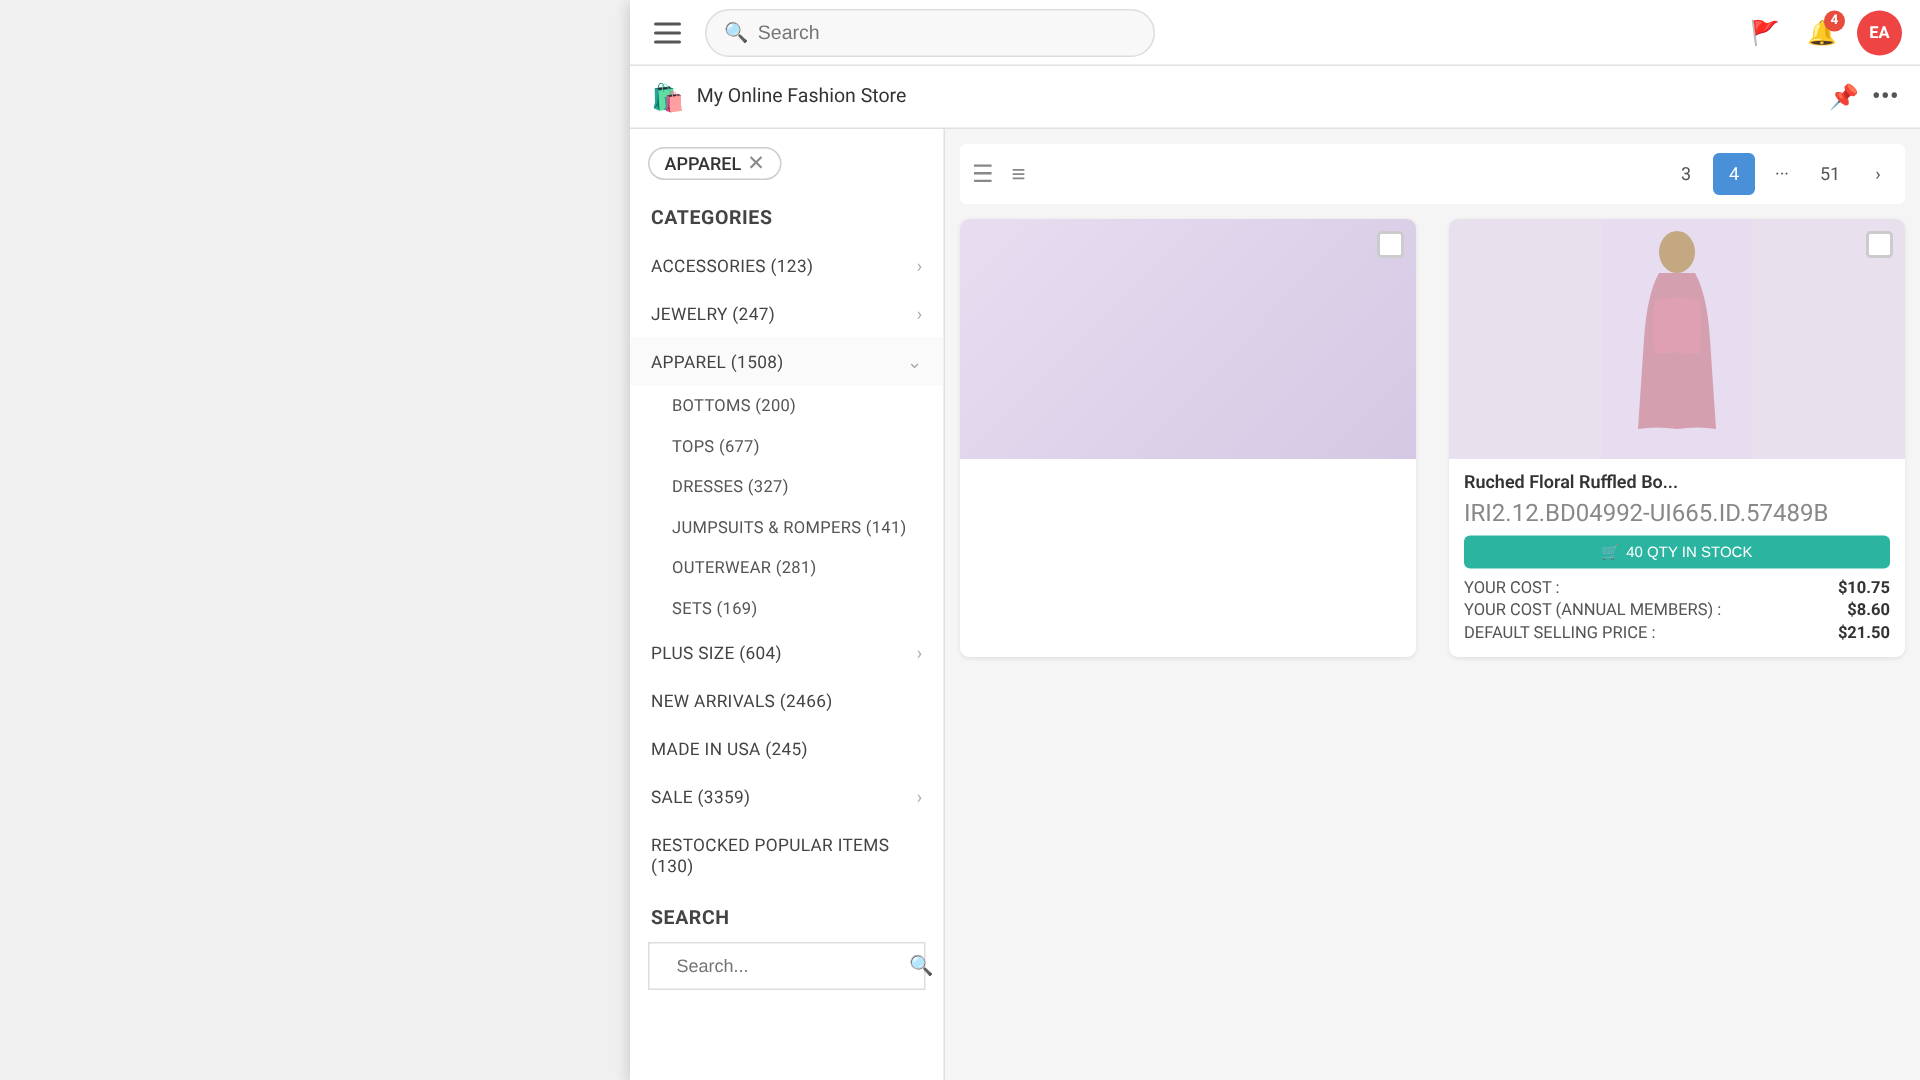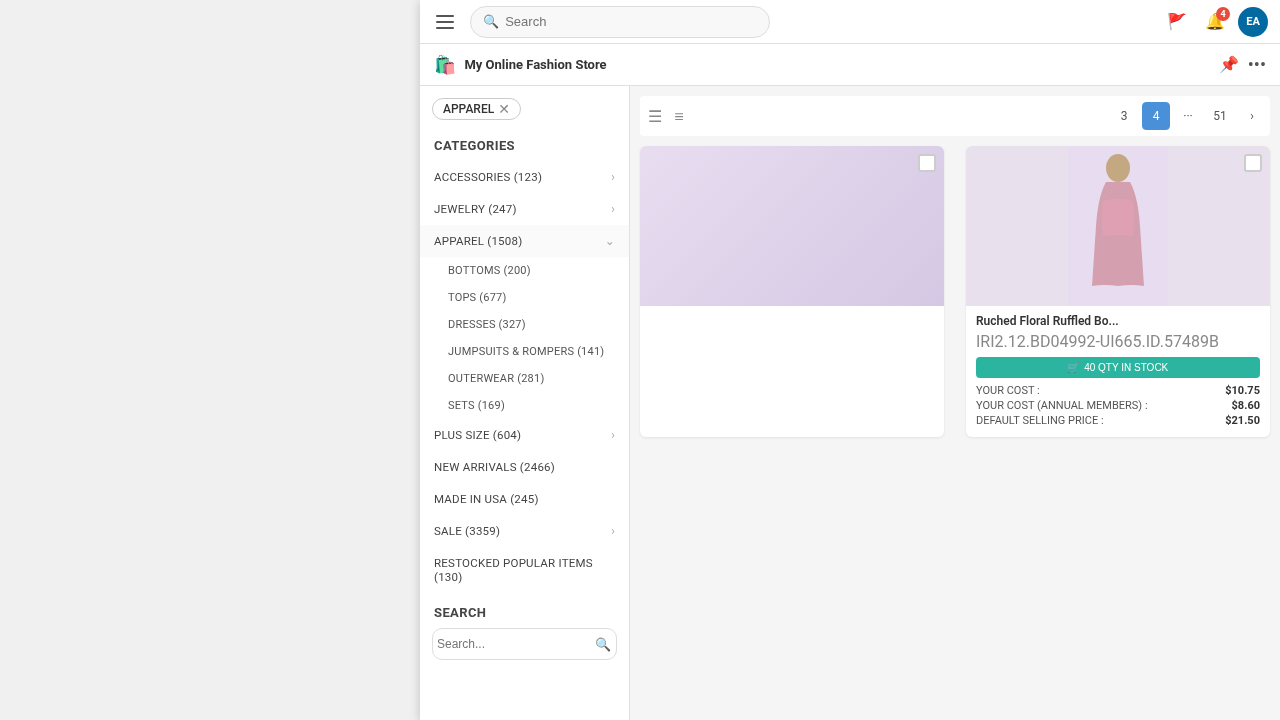--- a/index.html
+++ b/index.html
@@ -111,21 +111,21 @@
       border-radius: 50%;
       display: flex;
       align-items: center;
       justify-content: center;
       font-weight: bold;
     }
     .avatar-btn {
       width: 30px;
       height: 30px;
       border-radius: 50%;
-      background: #0369a1;
+      background: #ef4444;
       color: white;
       font-size: 11px;
       font-weight: bold;
       display: flex;
       align-items: center;
       justify-content: center;
       cursor: pointer;
     }
 
     
@@ -137,21 +137,21 @@
       padding: 8px 14px;
       gap: 8px;
       height: 42px;
       flex-shrink: 0;
     }
     .store-icon {
       font-size: 18px;
     }
     .store-name {
       font-size: 13px;
-      font-weight: 700;
+      font-weight: 400;
       color: #333;
     }
     .sub-nav-actions {
       margin-left: auto;
       display: flex;
       align-items: center;
       gap: 8px;
       color: #888;
       font-size: 16px;
     }
@@ -236,26 +236,26 @@
 
     .search-section-label {
       padding: 12px 14px 8px;
       font-size: 13px;
       font-weight: 700;
       color: #444;
       letter-spacing: 0.03em;
     }
 
     .search-input-wrap {
-      padding: 4px 4px;
+      padding: 4px 18px;
       display: flex;
       align-items: center;
       border: 1px solid #ddd;
       margin: 0 12px;
-      border-radius: 10px;
+      border-radius: 0;
       background: #fff;
     }
     .search-input-wrap input {
       border: none;
       outline: none;
       font-size: 12px;
       flex: 1;
       color: #333;
       padding: 4px 0;
     }

